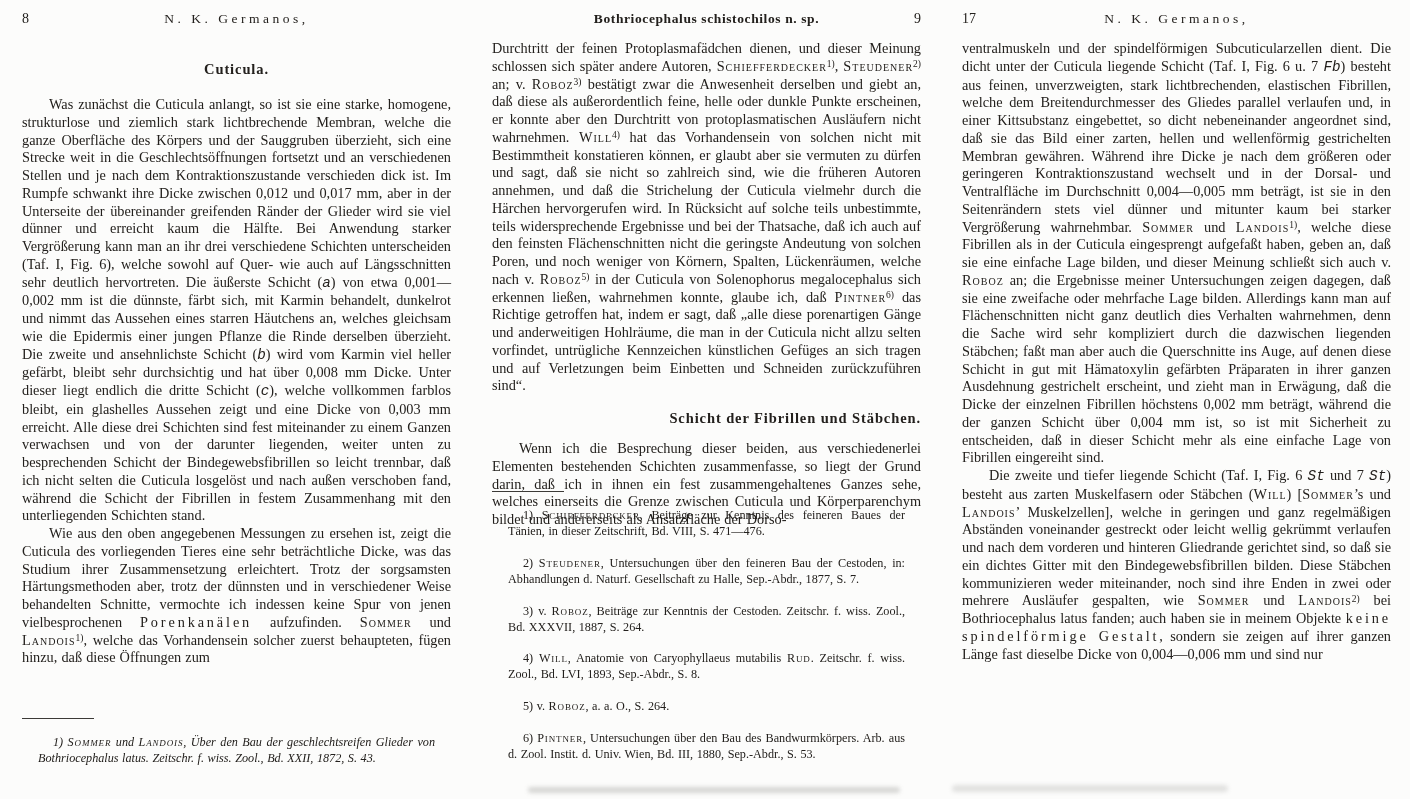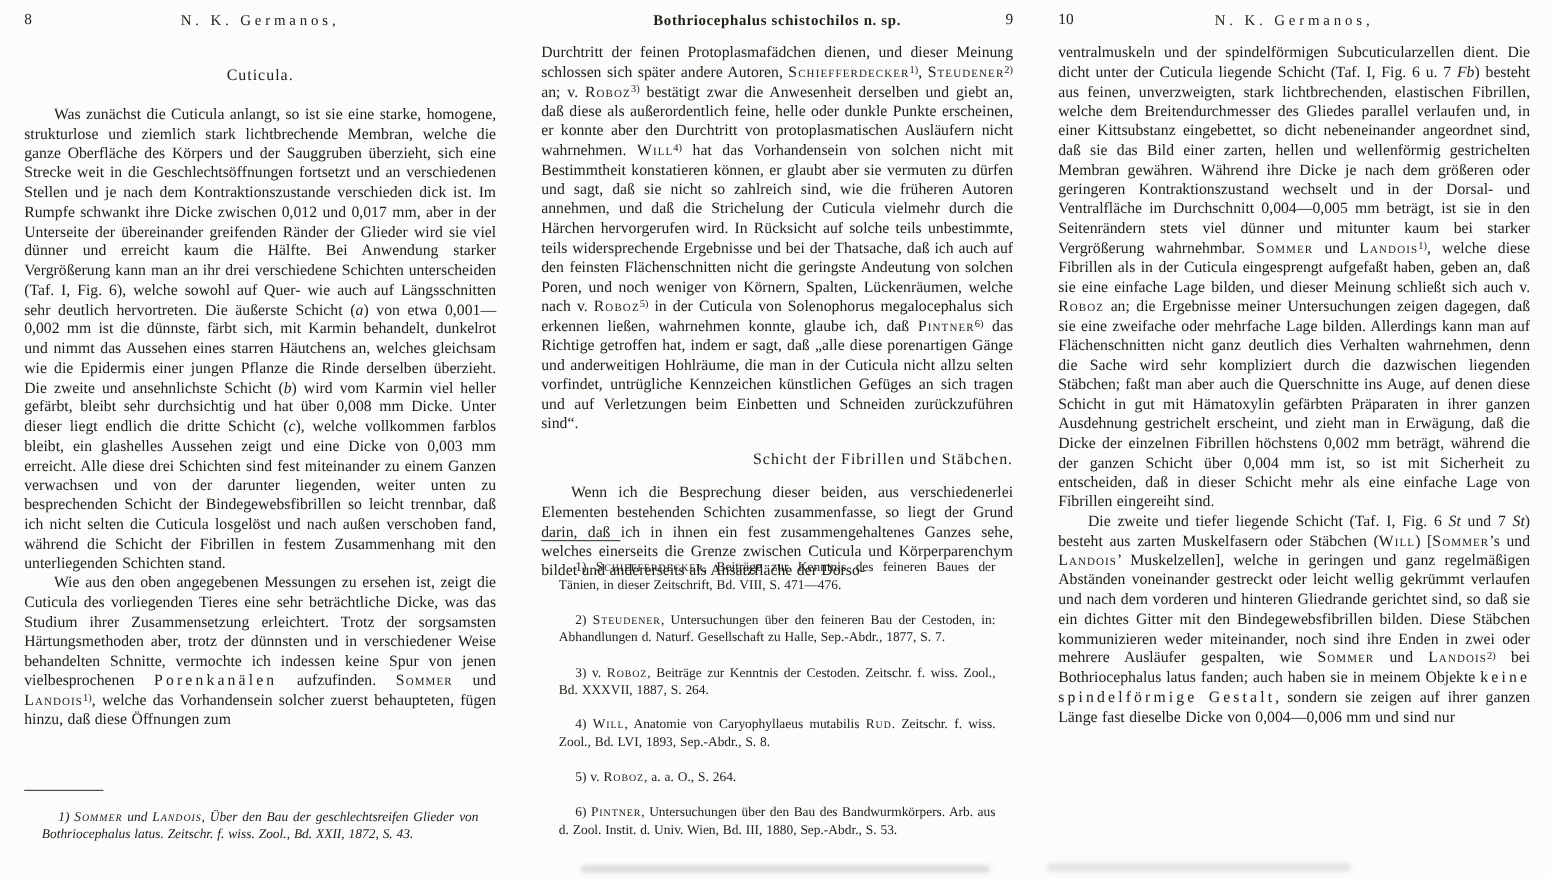--- a/index.html
+++ b/index.html
@@ -34,21 +34,21 @@
   .pg-num.right { right: 0; }
   .running-title {
     display: block;
     text-align: center;
   }
   .running-title.gesperrt { letter-spacing: 3.5px; text-align: center; }
   .running-title.species  { letter-spacing: 0.6px; font-weight: 700; }
   
   .sec-heading {
     font-size: 14.5px;
-    font-weight: normal;
+    font-weight: bold;
     letter-spacing: 0.9px;
     text-align: center;
     margin: 0;
   }
   .h-cuticula { margin: 33px 0 18px 0; }
   .h-schicht  { margin: 15px 0 13px 0; text-align: right; }
   
   .body-text {
     font-size: 14.3px;
     line-height: 17.75px;
@@ -56,21 +56,21 @@
     margin: 0;
     hyphens: auto;
     word-spacing: 0.5px;
   }
   .indent    { text-indent: 27px; }
   .no-indent { text-indent: 0; }
   .page-9 .body-text.first, .page-10 .body-text.first { margin-top: 12px; }
   
   .seg-sc { font-variant: small-caps; letter-spacing: 0.07em; }
   .seg-sp { letter-spacing: 0.2em; }
-  .seg-i  { font-style: italic; }
+  .seg-i  { font-style: italic; font-family: Liberation Mono, monospace; }
   sup.seg-sup {
     font-size: 9.5px;
     line-height: 0;
     position: relative;
     top: -0.35em;
     vertical-align: baseline;
   }
   
   .footnotes {
     position: absolute;
@@ -136,21 +136,21 @@
       <p class="fn"><span>2) </span><span class="seg-sc">Steudener</span><span>, Untersuchungen über den feineren Bau der Cestoden, in: Abhandlungen d. Naturf. Gesellschaft zu Halle, Sep.-Abdr., 1877, S. 7.</span></p>
       <p class="fn"><span>3) v. </span><span class="seg-sc">Roboz</span><span>, Beiträge zur Kenntnis der Cestoden. Zeitschr. f. wiss. Zool., Bd. XXXVII, 1887, S. 264.</span></p>
       <p class="fn"><span>4) </span><span class="seg-sc">Will</span><span>, Anatomie von Caryophyllaeus mutabilis </span><span class="seg-sc">Rud</span><span>. Zeitschr. f. wiss. Zool., Bd. LVI, 1893, Sep.-Abdr., S. 8.</span></p>
       <p class="fn"><span>5) v. </span><span class="seg-sc">Roboz</span><span>, a. a. O., S. 264.</span></p>
       <p class="fn"><span>6) </span><span class="seg-sc">Pintner</span><span>, Untersuchungen über den Bau des Bandwurmkörpers. Arb. aus d. Zool. Instit. d. Univ. Wien, Bd. III, 1880, Sep.-Abdr., S. 53.</span></p>
     </div>
   </section>
 
   <section class="page page-10">
     <header class="pg-header">
-      <span class="pg-num left">10</span>
+      <span class="pg-num left">17</span>
       <span class="running-title gesperrt">N. K. Germanos,</span>
     </header>
     <p class="body-text no-indent first"><span>ventralmuskeln und der spindelförmigen Subcuticularzellen dient. Die dicht unter der Cuticula liegende Schicht (Taf. I, Fig. 6 u. 7 </span><span class="seg-i">Fb</span><span>) besteht aus feinen, unverzweigten, stark lichtbrechenden, elastischen Fibrillen, welche dem Breitendurchmesser des Gliedes parallel verlaufen und, in einer Kittsubstanz eingebettet, so dicht nebeneinander angeordnet sind, daß sie das Bild einer zarten, hellen und wellenförmig gestrichelten Membran gewähren. Während ihre Dicke je nach dem größeren oder geringeren Kontraktionszustand wechselt und in der Dorsal- und Ventralfläche im Durchschnitt 0,004—0,005 mm beträgt, ist sie in den Seitenrändern stets viel dünner und mitunter kaum bei starker Vergrößerung wahrnehmbar. </span><span class="seg-sc">Sommer</span><span> und </span><span class="seg-sc">Landois</span><sup class="seg-sup">1)</sup><span>, welche diese Fibrillen als in der Cuticula eingesprengt aufgefaßt haben, geben an, daß sie eine einfache Lage bilden, und dieser Meinung schließt sich auch v. </span><span class="seg-sc">Roboz</span><span> an; die Ergebnisse meiner Untersuchungen zeigen dagegen, daß sie eine zweifache oder mehrfache Lage bilden. Allerdings kann man auf Flächenschnitten nicht ganz deutlich dies Verhalten wahrnehmen, denn die Sache wird sehr kompliziert durch die dazwischen liegenden Stäbchen; faßt man aber auch die Querschnitte ins Auge, auf denen diese Schicht in gut mit Hämatoxylin gefärbten Präparaten in ihrer ganzen Ausdehnung gestrichelt erscheint, und zieht man in Erwägung, daß die Dicke der einzelnen Fibrillen höchstens 0,002 mm beträgt, während die der ganzen Schicht über 0,004 mm ist, so ist mit Sicherheit zu entscheiden, daß in dieser Schicht mehr als eine einfache Lage von Fibrillen eingereiht sind.</span></p>
     <p class="body-text indent"><span>Die zweite und tiefer liegende Schicht (Taf. I, Fig. 6 </span><span class="seg-i">St</span><span> und 7 </span><span class="seg-i">St</span><span>) besteht aus zarten Muskelfasern oder Stäbchen (</span><span class="seg-sc">Will</span><span>) [</span><span class="seg-sc">Sommer</span><span>’s und </span><span class="seg-sc">Landois</span><span>’ Muskelzellen], welche in geringen und ganz regelmäßigen Abständen voneinander gestreckt oder leicht wellig gekrümmt verlaufen und nach dem vorderen und hinteren Gliedrande gerichtet sind, so daß sie ein dichtes Gitter mit den Bindegewebsfibrillen bilden. Diese Stäbchen kommunizieren weder miteinander, noch sind ihre Enden in zwei oder mehrere Ausläufer gespalten, wie </span><span class="seg-sc">Sommer</span><span> und </span><span class="seg-sc">Landois</span><sup class="seg-sup">2)</sup><span> bei Bothriocephalus latus fanden; auch haben sie in meinem Objekte </span><span class="seg-sp">keine spindelförmige Gestalt</span><span>, sondern sie zeigen auf ihrer ganzen Länge fast dieselbe Dicke von 0,004—0,006 mm und sind nur</span></p>
   </section>
 
   <div class="smudge smudge-1"></div>
   <div class="smudge smudge-2"></div>
 </div>
 

